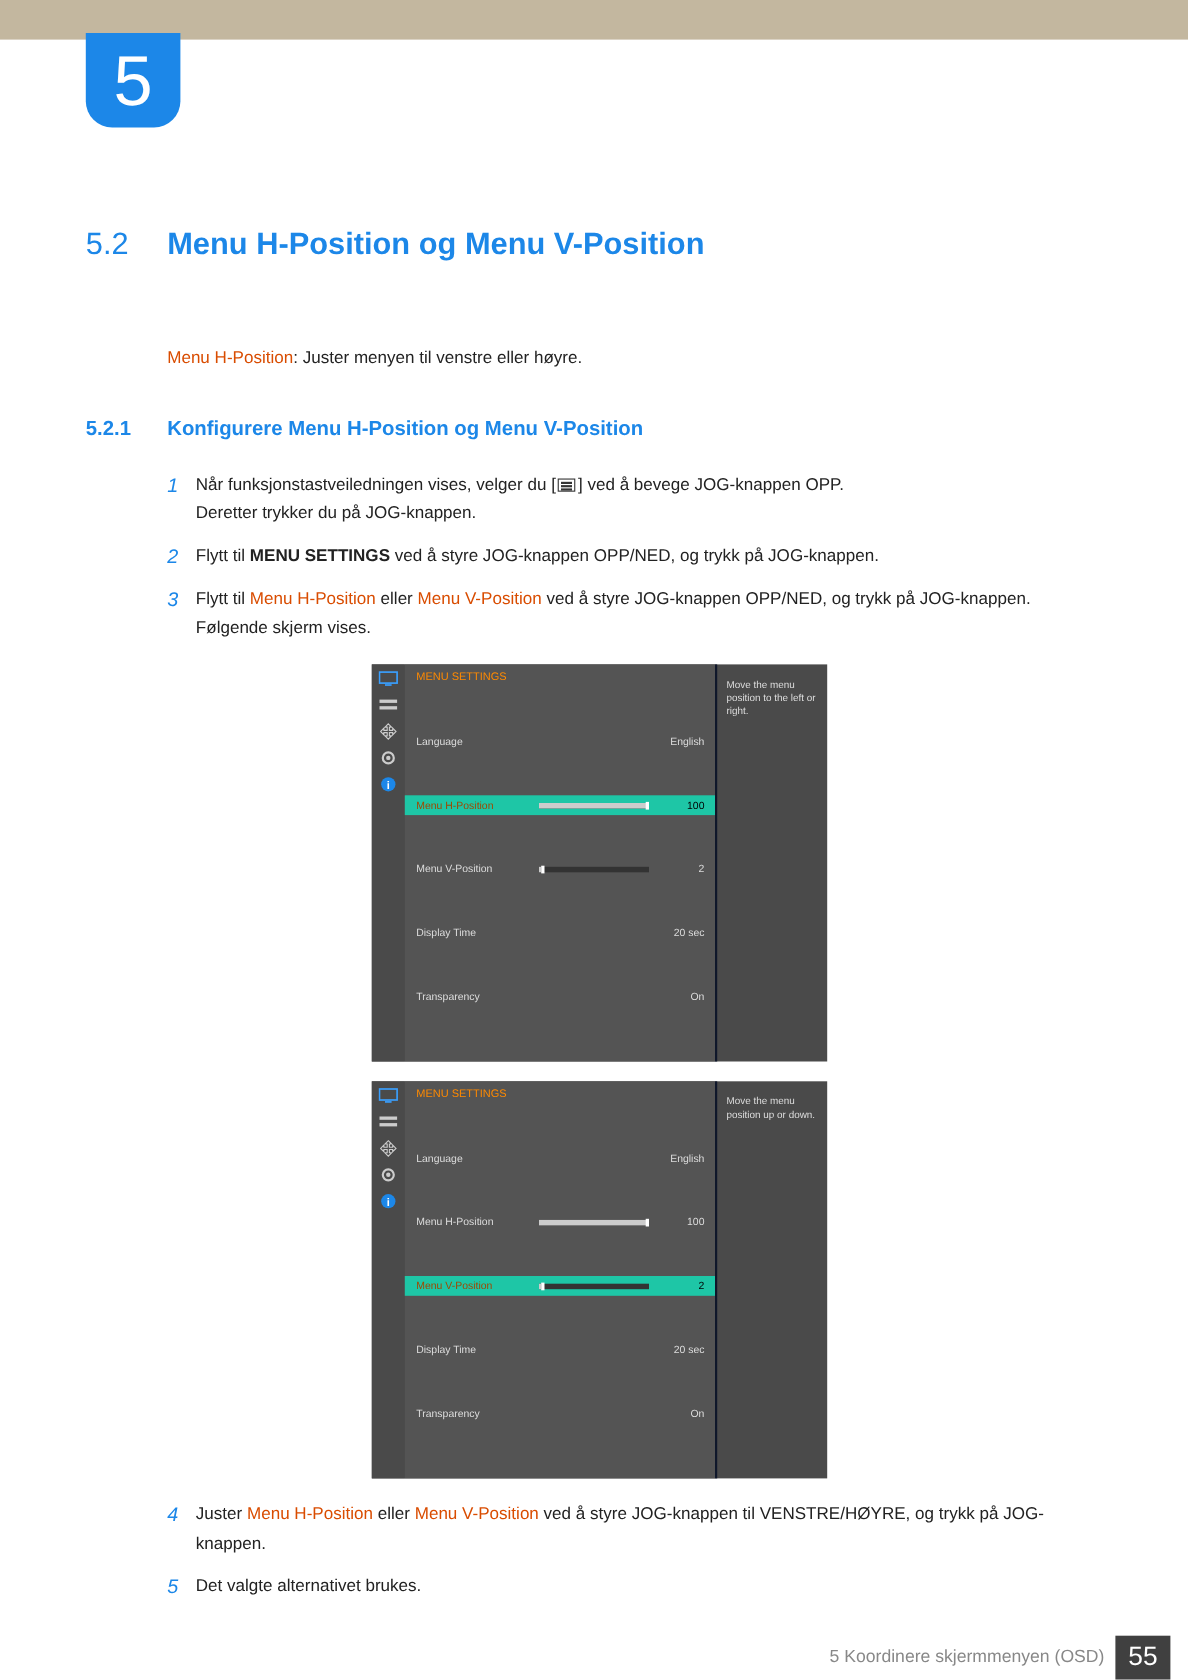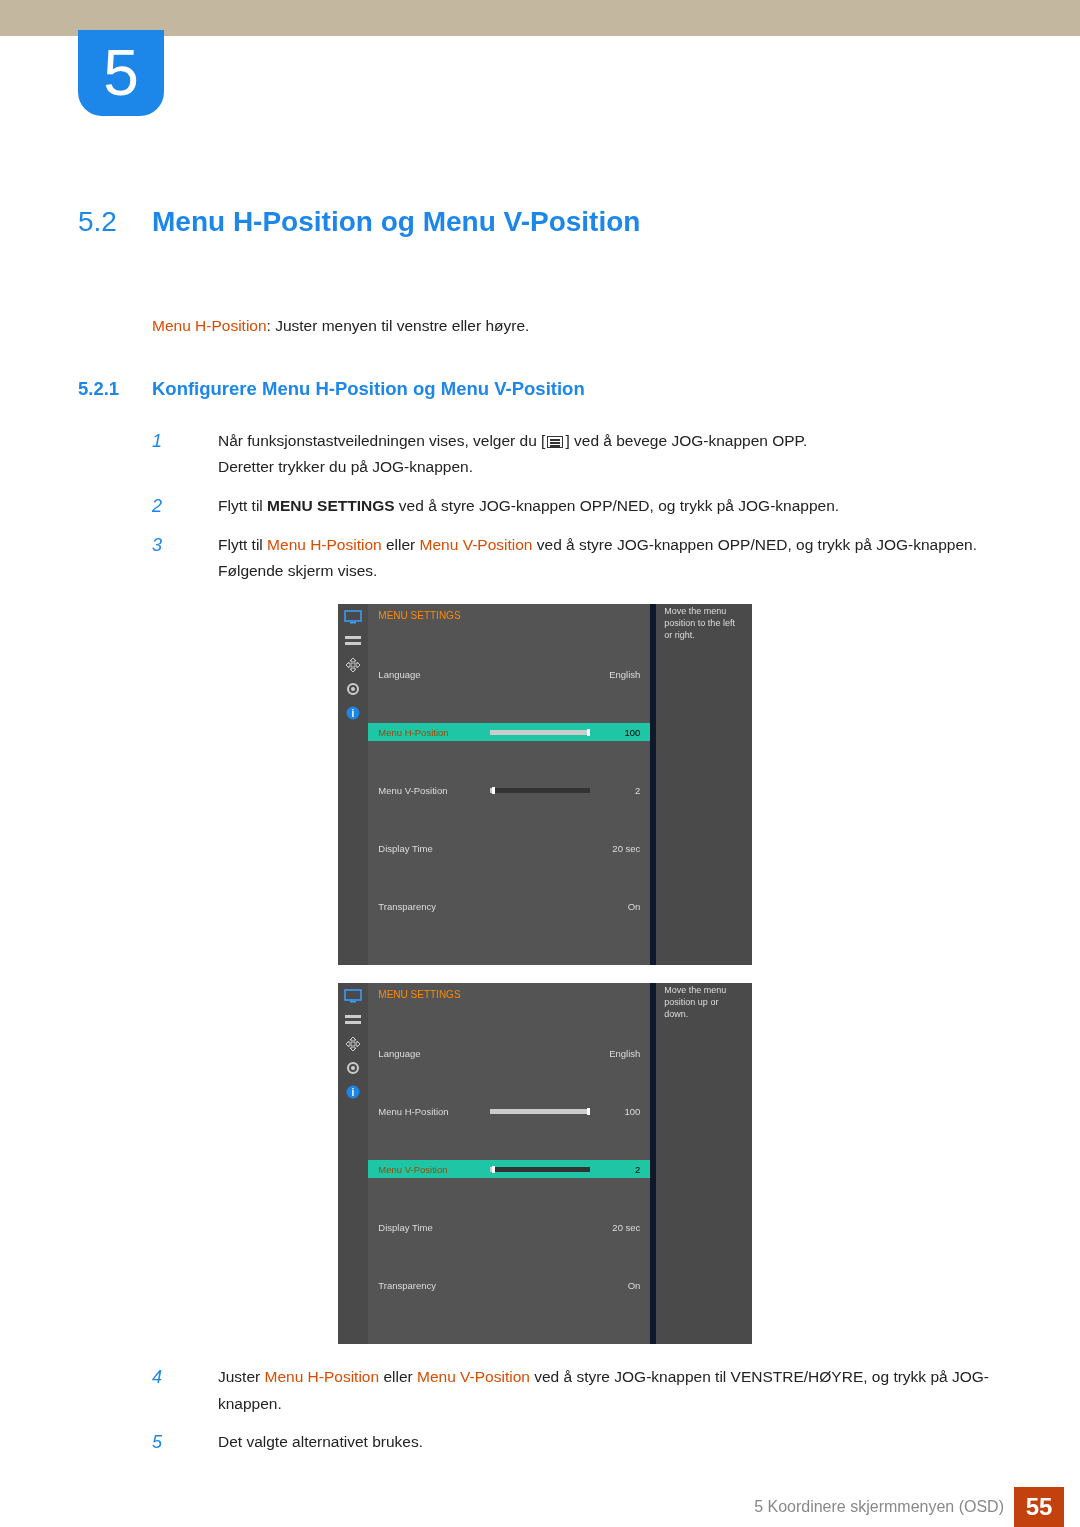--- a/index.html
+++ b/index.html
@@ -81,21 +81,20 @@
     font-style: italic;
     font-size: 18px;
     width: 26px;
     flex-shrink: 0;
     line-height: 1.5;
   }
   .step-text {
     font-size: 15.5px;
     color: #222;
     line-height: 1.7;
-    margin-left: 40px;
   }
   .menu-icon-inline {
     display: inline-block;
     width: 16px;
     height: 12px;
     border: 1.5px solid #333;
     position: relative;
     vertical-align: middle;
     margin: 0 2px;
   }
@@ -171,47 +170,47 @@
   .osd-val {
     margin-left: auto;
     font-size: 9.5px;
     color: #ddd;
     width:44px;
     text-align:right;
   }
   .osd-row.sel .osd-val { color:#000; }
   .osd-help {
     width: 106px;
-    padding: 2px 8px;
+    padding: 13px 8px;
     font-size: 9px;
     line-height: 1.3;
     color: #ddd;
-    border-left: 6px solid #0f172a;
+    border-left: 2px solid #0f172a;
   }
   .osd-pad { height: 50px; }
   .footer {
     position: absolute;
     bottom: 0;
     right: 16px;
     left: 0;
     height: 40px;
     display: flex;
     justify-content: flex-end;
     align-items: center;
   }
   .footer-text {
     color: #888;
     font-size: 16px;
     margin-right: 10px;
   }
   .footer-page {
-    background: #c2410c;
+    background: #404040;
     color: #fff;
     font-size: 24px;
-    font-weight: bold;
+    font-weight: normal;
     width: 50px;
     height: 40px;
     display: flex;
     align-items: center;
     justify-content: center;
     text-align: right;
   }
 </style>
 </head>
 <body>

